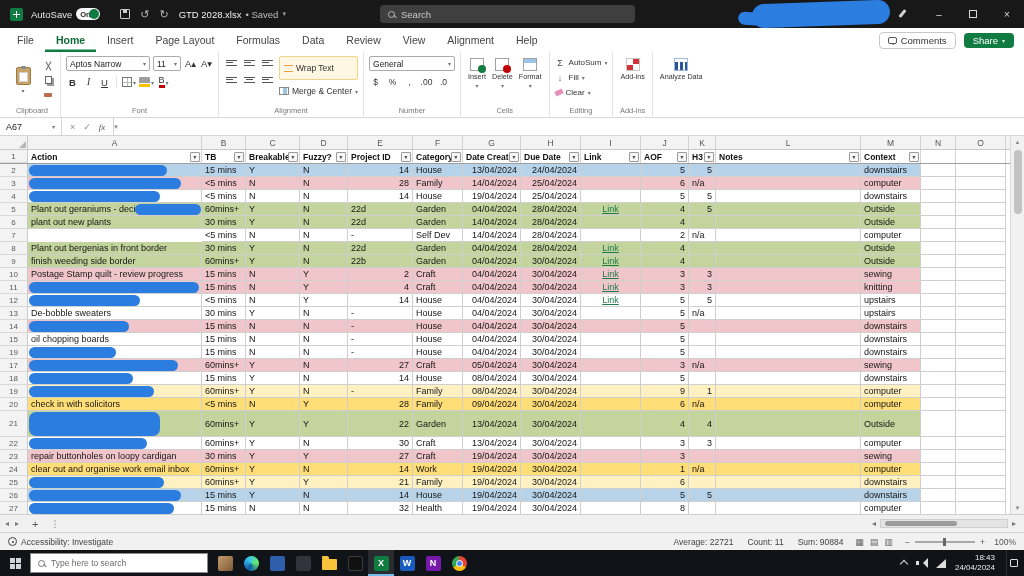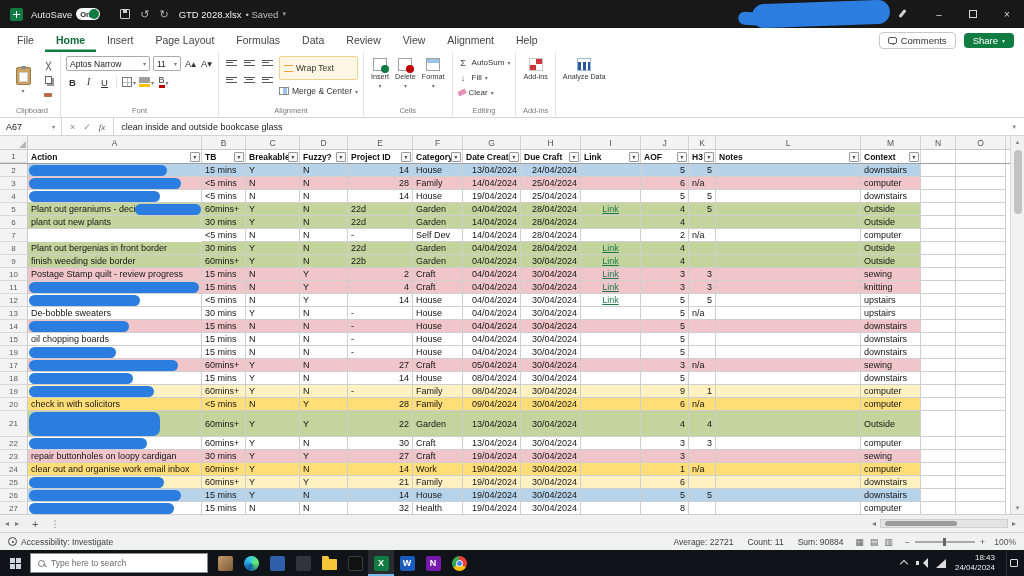--- a/index.html
+++ b/index.html
@@ -214,20 +214,24 @@
     <div class="qat">
       <span class="ic-save"></span>
       <span class="undo">↺</span>
       <span class="redo">↻</span>
     </div>
     <div class="doc-title">
       <span>GTD 2028.xlsx</span>
       <span class="doc-status">• Saved</span>
       <span class="tb-chev">▾</span>
     </div>
+    <div class="tb-search">
+      <span class="mag"></span>
+      <span>Search</span>
+    </div>
     <div class="tb-scribble"></div>
     <div class="tb-right">
       <span class="pen-icon"></span>
       <div class="winbtn">–</div>
       <div class="winbtn max">
           <span></span>
         </div>
       <div class="winbtn">×</div>
     </div>
   </div>
@@ -357,20 +361,36 @@
         </div>
         <div class="merge-btn">
           <span class="merge-ic"></span>
           <span>Merge &amp; Center</span>
           <span class="car">▾</span>
         </div>
       </div>
       <div class="rg-label">Alignment</div>
     </div>
 
+    <div class="rgroup">
+      <div class="fcol">
+        <div class="combo general">
+          <span>General</span>
+          <span class="car">▾</span>
+        </div>
+        <div class="nminis">
+            <div class="nmini">$</div>
+            <div class="nmini">%</div>
+            <div class="nmini">,</div>
+            <div class="nmini">.00</div>
+            <div class="nmini">.0</div>
+          </div>
+      </div>
+      <div class="rg-label">Number</div>
+    </div>
 
 
     <div class="rgroup">
       <div class="bigrow">
           <div class="bigbtn">
             <span class="bic ic-insert"></span>
             <span class="blab">Insert</span>
             <span class="car">▾</span>
           </div>
           <div class="bigbtn">
@@ -427,21 +447,20 @@
   <div class="formulabar">
     <div class="namebox">
       <span>A67</span>
       <span class="car">▾</span>
     </div>
     <div class="fb-btns">
       <span>×</span>
       <span>✓</span>
       <span class="fb-fx">fx</span>
     </div>
-    <div class="fb-content">clean inside and outside bookcase glass</div>
     <div class="fb-expand">▾</div>
   </div>
 
   <div class="grid-area">
     <div class="grid-inner">
       <div class="colrow">
           <div class="corner"></div>
           <div class="clet" style="width: 174px; flex-basis: 174px;">A</div>
           <div class="clet" style="width: 44px; flex-basis: 44px;">B</div>
           <div class="clet" style="width: 54px; flex-basis: 54px;">C</div>
@@ -482,21 +501,21 @@
           </div>
           <div class="hcell" style="width: 50px;">
             <span class="hlab">Category</span>
             <span class="filter-btn">▾</span>
           </div>
           <div class="hcell" style="width: 58px;">
             <span class="hlab">Date Created</span>
             <span class="filter-btn">▾</span>
           </div>
           <div class="hcell" style="width: 60px;">
-            <span class="hlab">Due Craft</span>
+            <span class="hlab">Due Date</span>
             <span class="filter-btn">▾</span>
           </div>
           <div class="hcell" style="width: 60px;">
             <span class="hlab">Link</span>
             <span class="filter-btn">▾</span>
           </div>
           <div class="hcell" style="width: 48px;">
             <span class="hlab">AOF</span>
             <span class="filter-btn">▾</span>
           </div>

